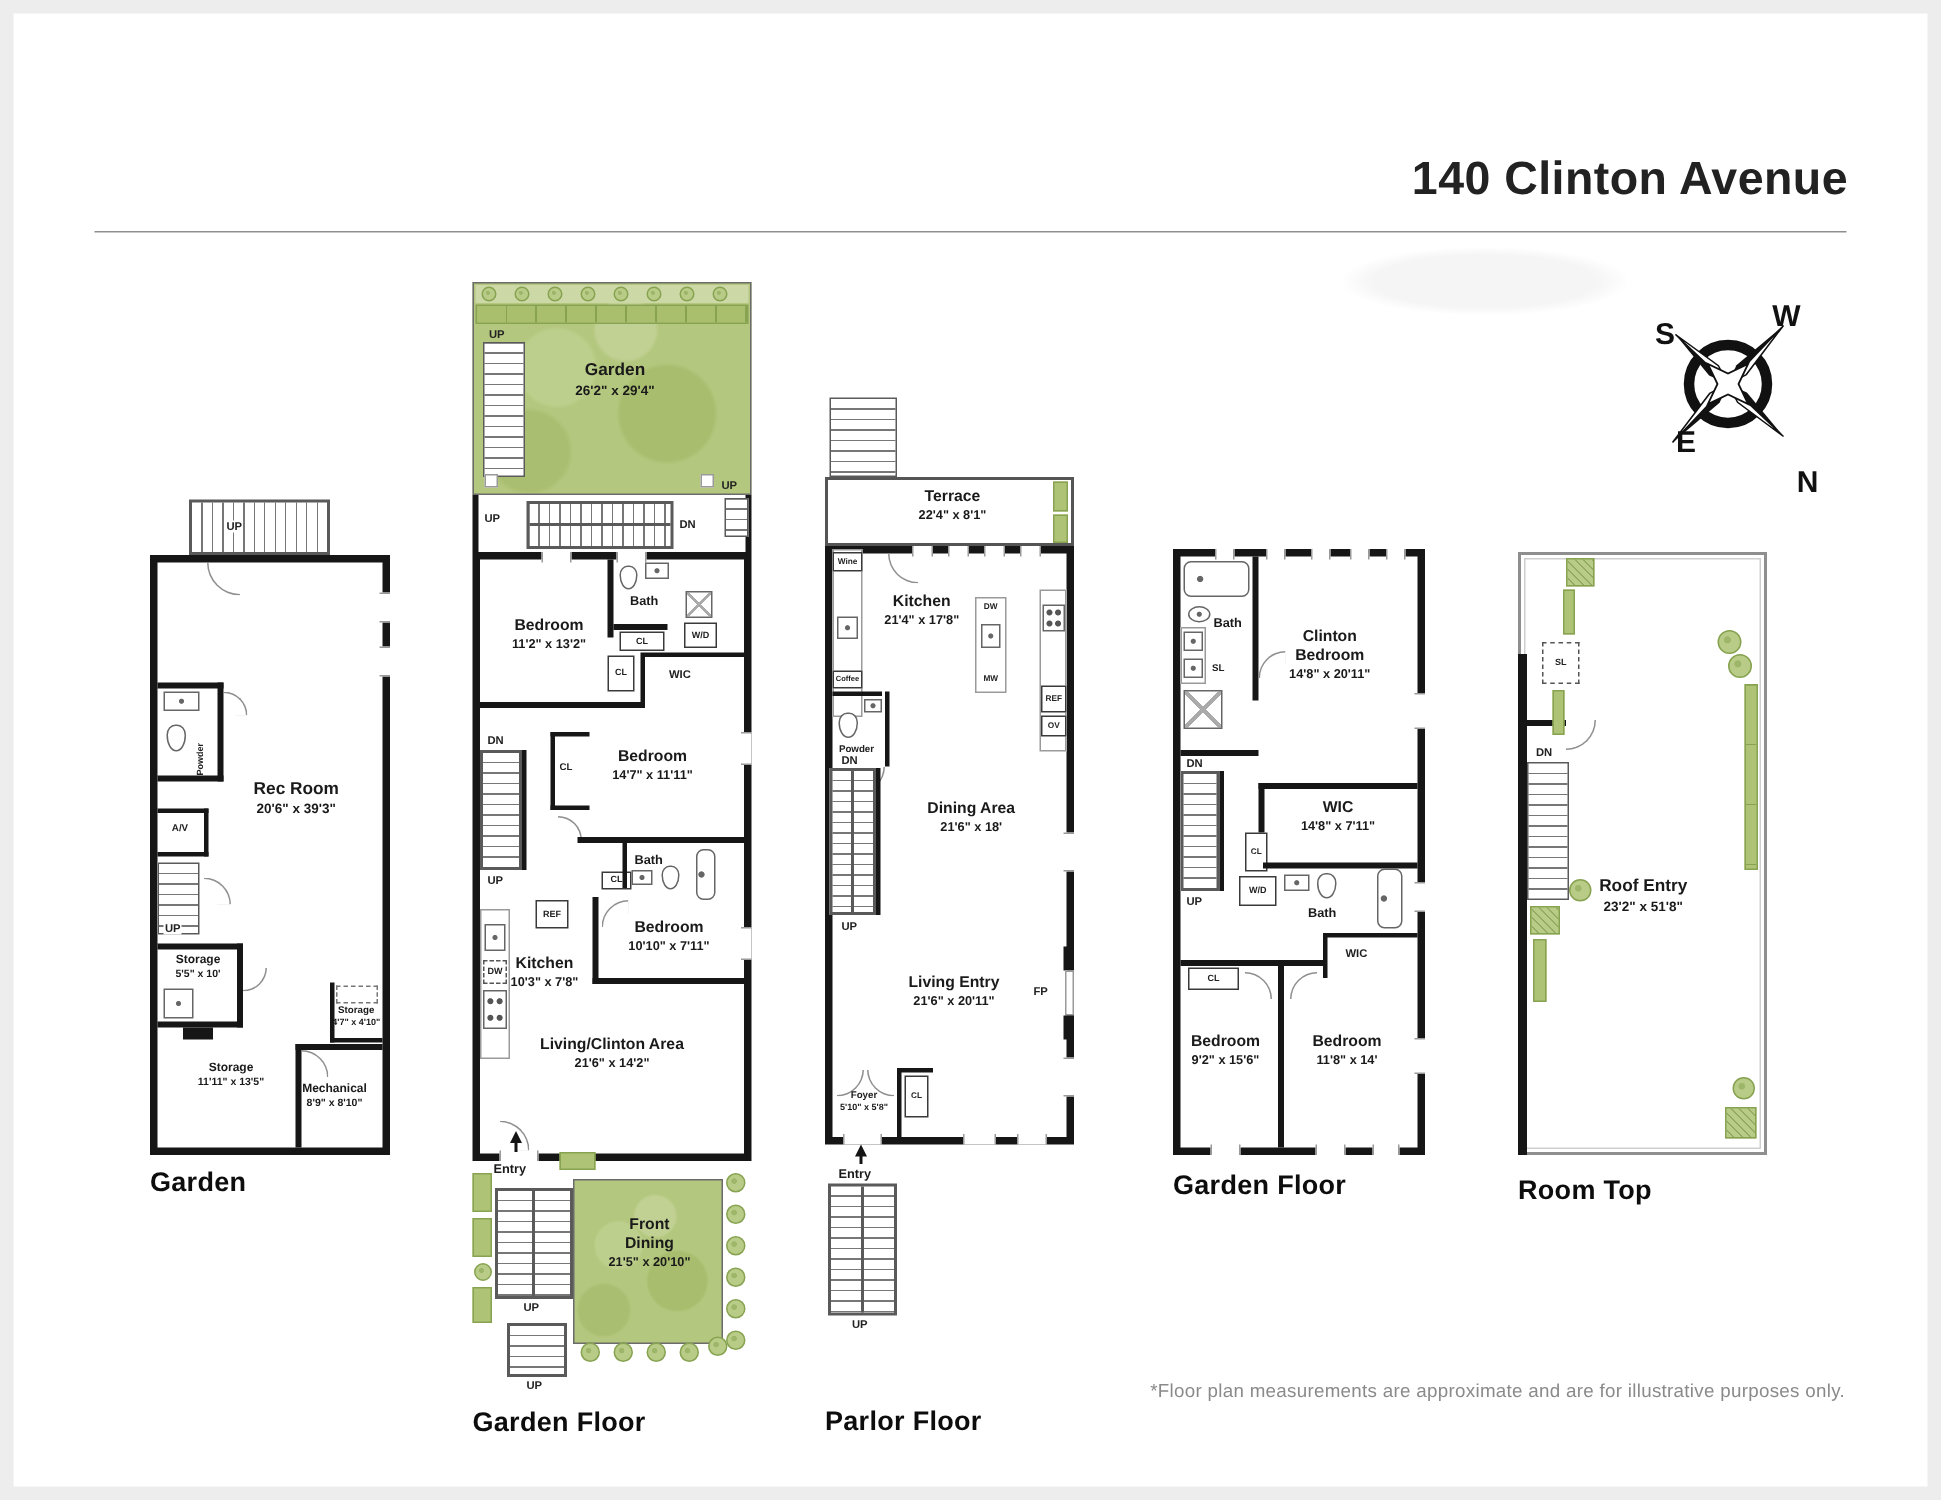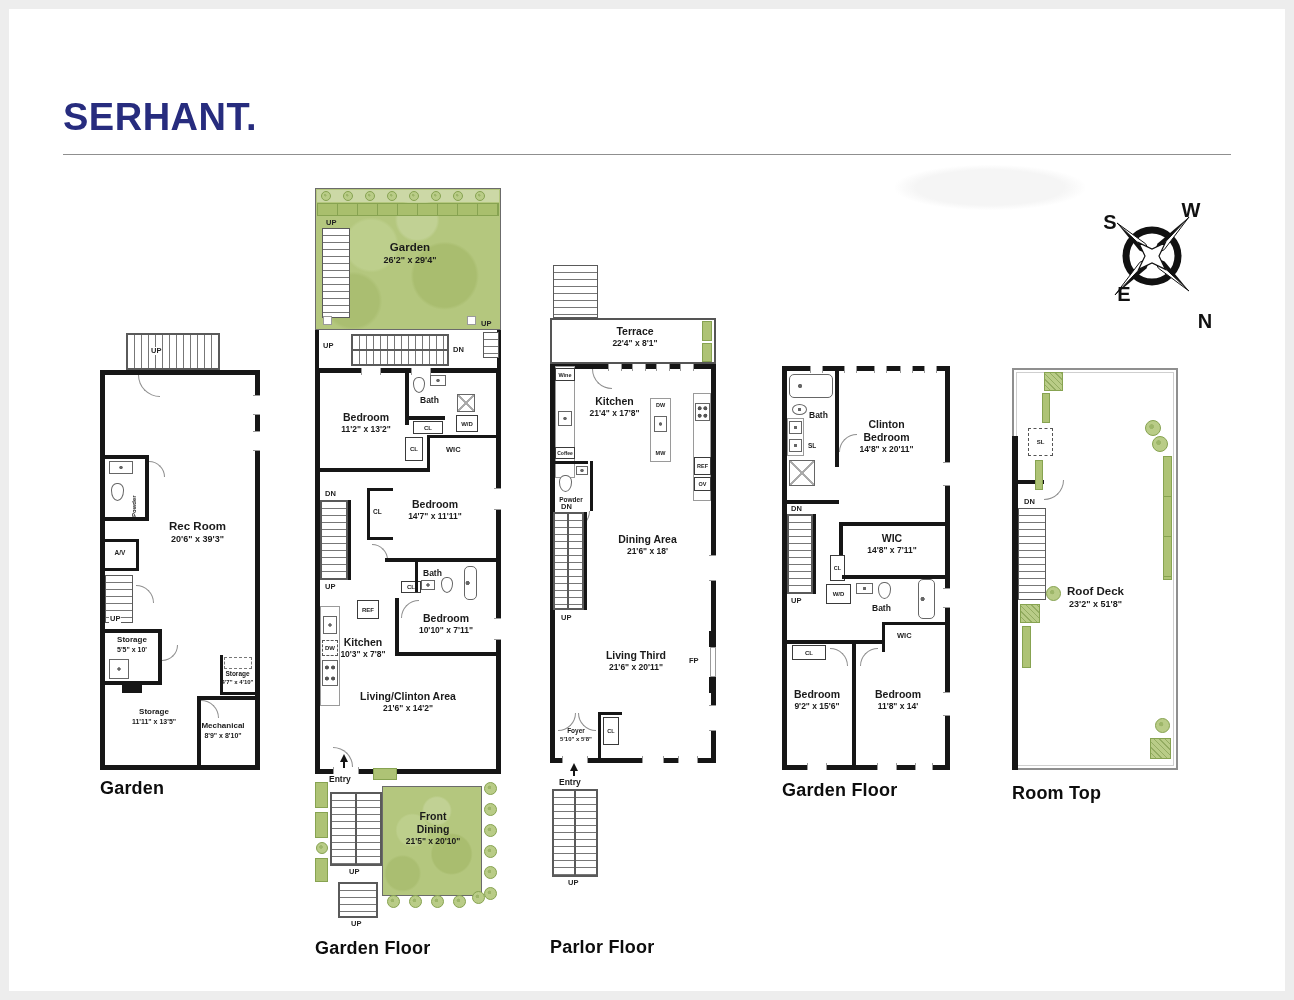--- a/index.html
+++ b/index.html
@@ -78,21 +78,21 @@
   .ftitle { font-size:18px; font-weight:700; color:#0d0d0d; letter-spacing:.2px; }
   .tri { width:0; height:0; border-left:4px solid transparent; border-right:4px solid transparent; border-bottom:8px solid #141414; }
   .stem { width:2px; background:#141414; }
   .smudge { background:radial-gradient(ellipse at center, #f5f5f5 0 55%, rgba(245,245,245,0) 72%); }
 </style>
 </head>
 <body>
 
 <div class="canvas">
 
-  <div class="abs brand" style="left:63px;top:96px;">SERHANT.</div>
+  <div class="abs address" style="right:62px;top:101px;">140 Clinton Avenue</div>
   <div class="abs rule" style="left:63px;top:154px;width:1168px;"></div>
   <div class="abs smudge" style="left:895px;top:165px;width:190px;height:45px;"></div>
 
   <svg class="abs" style="left:1085px;top:183px;" width="135" height="152" viewBox="0 0 135 152">
     <circle cx="67" cy="73" r="26" fill="none" stroke="#111" stroke-width="7"></circle>
     <polygon points="67,73 72.6,60.5 104,34" fill="#111"></polygon>
     <polygon points="67,73 79.2,66.7 104,34" fill="#fff" stroke="#111" stroke-width="1"></polygon>
     <polygon points="67,73 61.4,85.5 30,112" fill="#111"></polygon>
     <polygon points="67,73 54.8,79.3 30,112" fill="#fff" stroke="#111" stroke-width="1"></polygon>
     <polygon points="67,73 54.4,67.4 32,40" fill="#111"></polygon>
@@ -367,21 +367,21 @@
     <div class="abs rl" style="left:55px;top:268px;width:85px;">
       <b>Dining Area</b>
       <em>21'6" x 18'</em>
     </div>
     <span class="abs t7g" style="left:11px;top:238px;">DN</span>
     <div class="abs st-v railv" style="left:3px;top:247px;width:31px;height:98px;"></div>
     <div class="abs w" style="left:34px;top:247px;width:3px;height:98px;"></div>
     <span class="abs t7g" style="left:11px;top:349px;">UP</span>
 
     <div class="abs rl" style="left:42px;top:384px;width:88px;">
-      <b>Living Third</b>
+      <b>Living Entry</b>
       <em>21'6" x 20'11"</em>
     </div>
     <span class="abs t7g" style="left:139px;top:392px;text-align:right;">FP</span>
     <div class="abs w" style="left:159px;top:366px;width:7px;height:16px;"></div>
     <div class="abs thin" style="left:160px;top:382px;width:6px;height:30px;"></div>
     <div class="abs w" style="left:159px;top:412px;width:7px;height:16px;"></div>
     <div class="abs winv" style="left:159px;top:290px;width:7px;height:26px;"></div>
     <div class="abs winv" style="left:159px;top:440px;width:7px;height:26px;"></div>
 
     <div class="abs w" style="left:48px;top:447px;width:3px;height:47px;"></div>
@@ -501,21 +501,22 @@
     <div class="abs hedge" style="left:23px;top:92px;width:8px;height:30px;"></div>
     <div class="abs bush" style="left:133px;top:52px;width:16px;height:16px;"></div>
     <div class="abs bush" style="left:140px;top:68px;width:16px;height:16px;"></div>
     <div class="abs hedge seg" style="left:151px;top:88px;width:9px;height:124px;"></div>
     <div class="abs bush" style="left:34px;top:218px;width:15px;height:15px;"></div>
     <div class="abs hsq" style="left:8px;top:236px;width:20px;height:19px;"></div>
     <div class="abs hedge" style="left:10px;top:258px;width:9px;height:42px;"></div>
     <div class="abs bush" style="left:143px;top:350px;width:15px;height:15px;"></div>
     <div class="abs hsq" style="left:138px;top:370px;width:21px;height:21px;"></div>
     <div class="abs rl lg" style="left:36px;top:216px;width:95px;">
-      <b>Roof Deck</b>
+      <b>Roof Entry</b>
       <em>23'2" x 51'8"</em>
     </div>
     <div class="abs ftitle" style="left:0;top:415px;">Room Top</div>
   </div>
 
+  <div class="abs footnote" style="right:64px;top:920px;">*Floor plan measurements are approximate and are for illustrative purposes only.</div>
 
   <div class="frame"></div>
 </div>
 
 </body></html>

